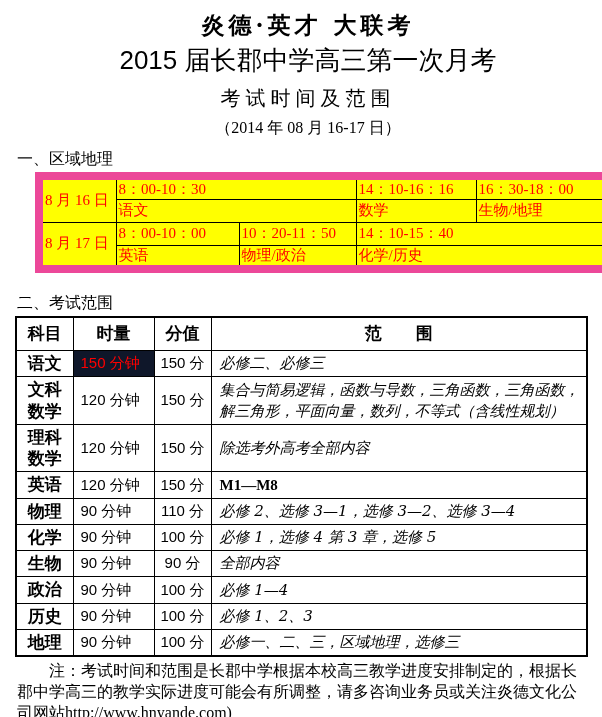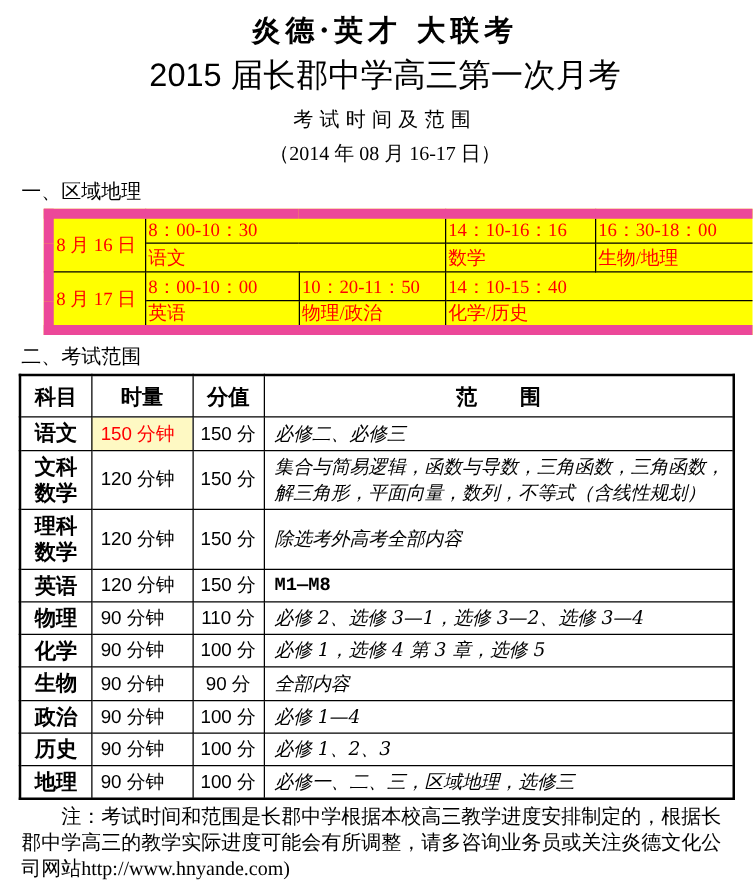--- a/index.html
+++ b/index.html
@@ -16,28 +16,28 @@
   .hdr { text-align: center; }
   .brand {
     font-size: 23px; font-weight: bold; letter-spacing: 4px;
     font-family: "DejaVu Serif", serif; line-height: 1.15;
   }
   .title {
     margin: 8px 0 0 0; font-size: 26px; font-weight: normal;
     font-family: "Liberation Sans", sans-serif; line-height: 1.15;
   }
   .subtitle {
-    margin-top: 10px; font-size: 16px; letter-spacing: 5px; line-height: 1.2;
+    margin-top: 10px; font-size: 20px; letter-spacing: 5px; line-height: 1.2;
     font-family: "DejaVu Serif", serif;
   }
   .daterange { margin-top: 8px; font-size: 16px; line-height: 1.3; }
 
   
   .sect { font-size: 16px; margin: 10px 0 2px 2px; line-height: 1.3; }
-  .sect2 { margin-top: 8px; }
+  .sect2 { margin-top: 20px; }
 
   
   table { border-collapse: collapse; table-layout: fixed; }
   .t1 {
     width: 568px; margin-left: 20px;
     background: #FFFF00; color: #FF0000;
     border: 8px solid #ec4899;
     font-size: 15px; text-align: left;
   }
   .t1 td { border: 1px solid #000; height: 23px; padding: 0 2px; overflow: hidden; }
@@ -62,23 +62,23 @@
   .t2 .score {
     font-family: "Liberation Sans", sans-serif;
     font-size: 15px; text-align: center;
   }
   .t2 .range {
     font-family: "DejaVu Serif", serif; font-style: italic;
     font-size: 15px; text-align: left; padding: 2px 4px 2px 8px; line-height: 1.4;
   }
   .t2 .range.latin {
     font-style: normal; font-weight: bold;
-    font-family: Liberation Mono, monospace;
-  }
-  .hl { background: #fef9c3; color: #FF0000; }
+    font-family: Liberation Serif, serif;
+  }
+  .hl { background: #0f172a; color: #FF0000; }
 
   
   .note {
     margin: 4px 10px 0 2px; font-size: 16px; line-height: 1.3;
     text-indent: 2em; word-break: break-all;
   }
 </style>
 </head>
 <body>
 

